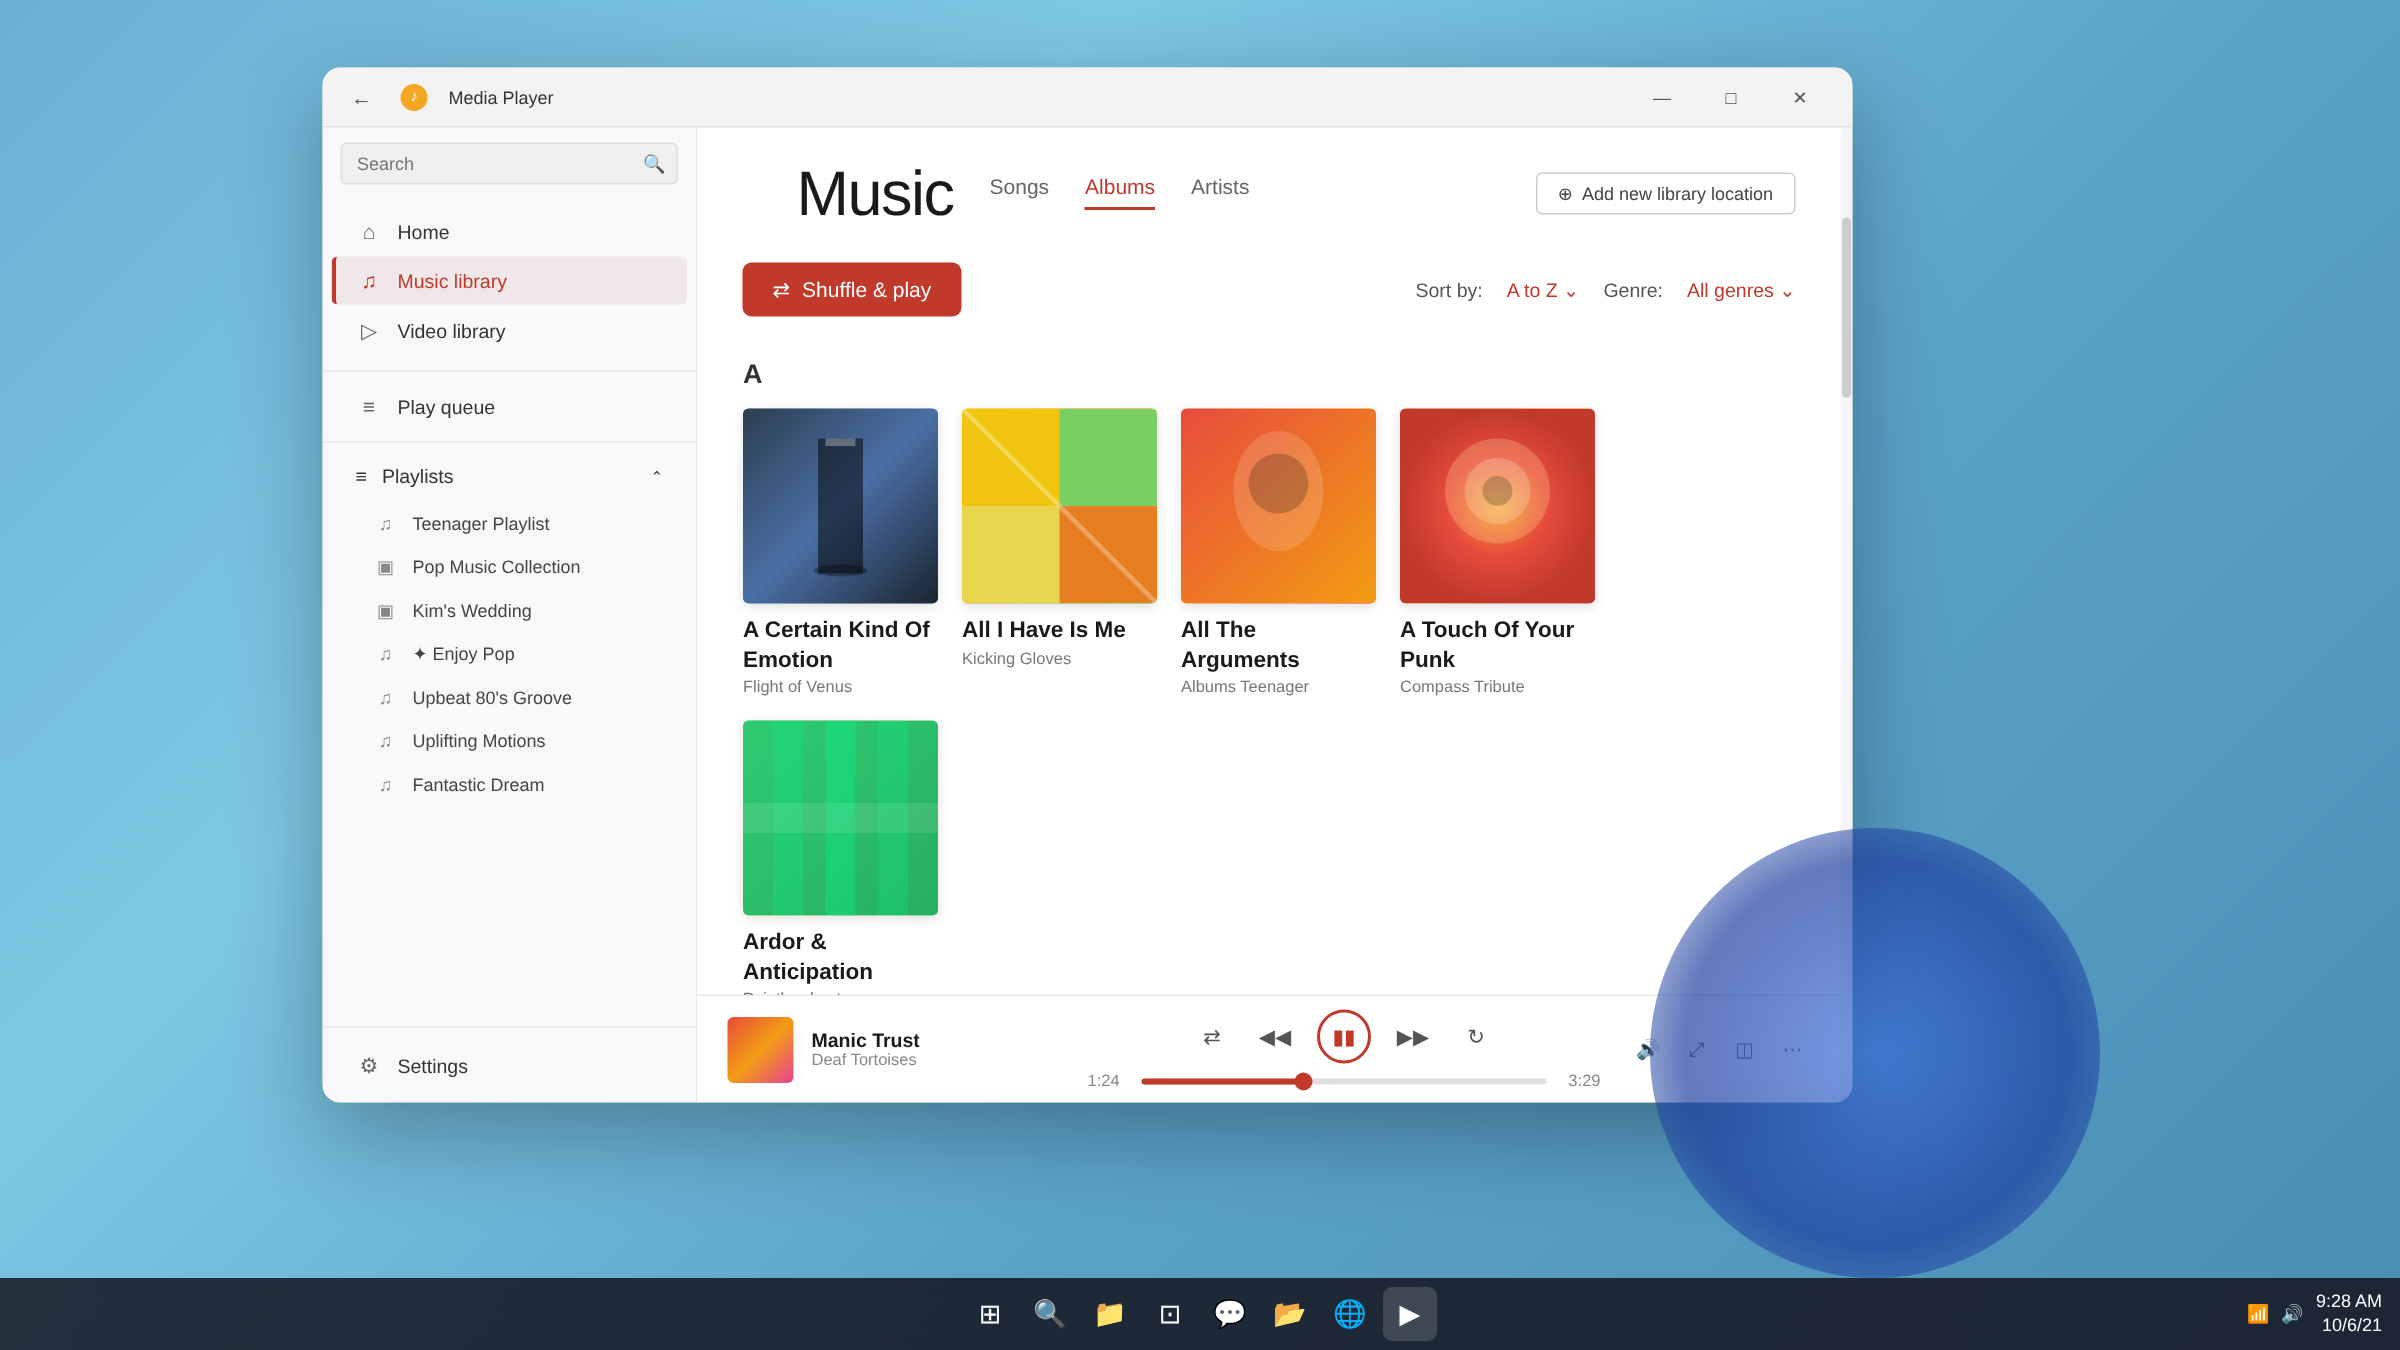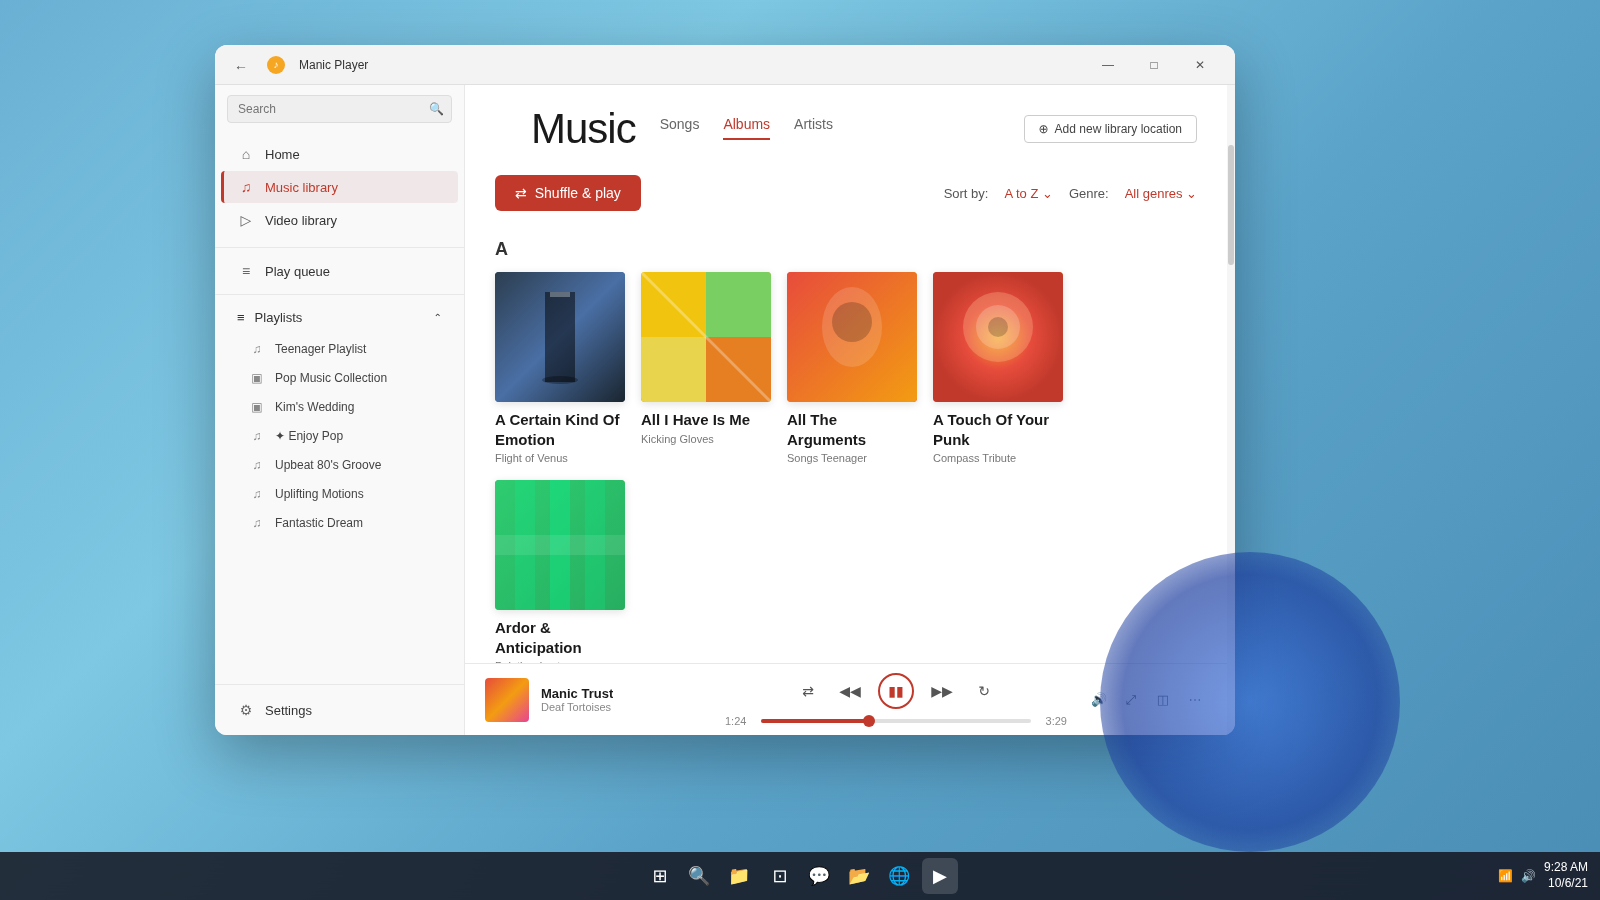--- a/index.html
+++ b/index.html
@@ -489,21 +489,21 @@
 <body>
 
 <div class="window">
 
   <div class="titlebar">
     <div class="titlebar-nav">
       <div class="titlebar-back">←</div>
       <div class="app-icon">
         <span>♪</span>
       </div>
-      <span class="titlebar-title">Manic Player</span>
+      <span class="titlebar-title">Media Player</span>
     </div>
     <div class="window-controls">
       <div class="win-btn">—</div>
       <div class="win-btn">□</div>
       <div class="win-btn close">✕</div>
     </div>
   </div>
 
   <div class="window-body">
 
@@ -672,21 +672,21 @@
                   <linearGradient id="g3" x1="0%" y1="0%" x2="100%" y2="100%">
                     <stop offset="0%" style="stop-color:#e74c3c"></stop>
                     <stop offset="100%" style="stop-color:#f39c12"></stop>
                   </linearGradient>
                 </defs>
                 <ellipse cx="65" cy="55" rx="30" ry="40" fill="rgba(255,255,255,0.15)"></ellipse>
                 <circle cx="65" cy="50" r="20" fill="rgba(0,0,0,0.2)"></circle>
               </svg>
             </div>
             <div class="album-name">All The Arguments</div>
-            <div class="album-artist">Songs Teenager</div>
+            <div class="album-artist">Albums Teenager</div>
           </div>
 
           <div class="album-card">
             <div class="album-cover cover-5">
               <svg width="130" height="130" viewBox="0 0 130 130">
                 <rect width="130" height="130" fill="url(#g5)"></rect>
                 <defs>
                   <radialGradient id="g5" cx="50%" cy="50%" r="50%">
                     <stop offset="0%" style="stop-color:#f5a623"></stop>
                     <stop offset="50%" style="stop-color:#e74c3c"></stop>

